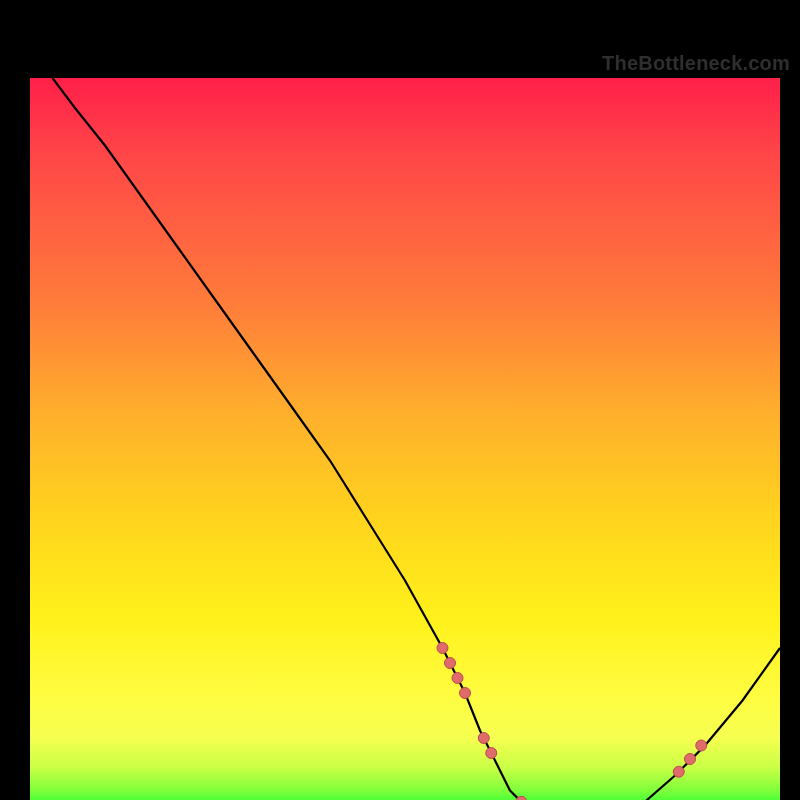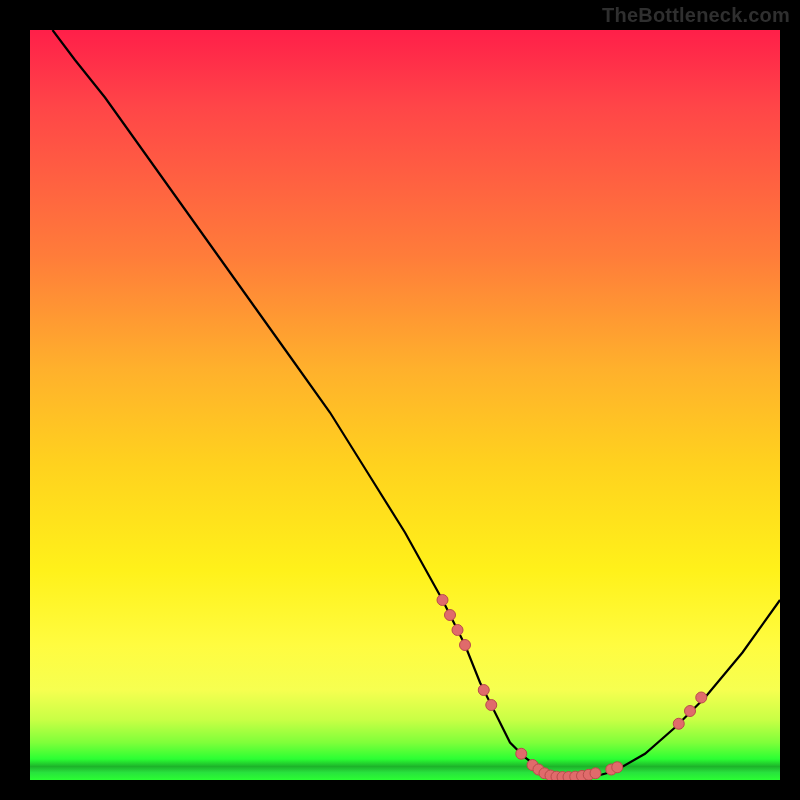--- a/index.html
+++ b/index.html
@@ -9,20 +9,21 @@
     height: 800px;
     background: #000000;
     font-family: Arial, Helvetica, sans-serif;
     overflow: hidden;
   }
   .frame {
     position: relative;
     width: 800px;
     height: 726px;
     background: #000000;
+    margin-top: 48px;
   }
   .watermark {
     position: absolute;
     top: 4px;
     right: 10px;
     color: #2f2f2f;
     font-size: 20px;
     font-weight: 600;
     letter-spacing: 0.2px;
   }

